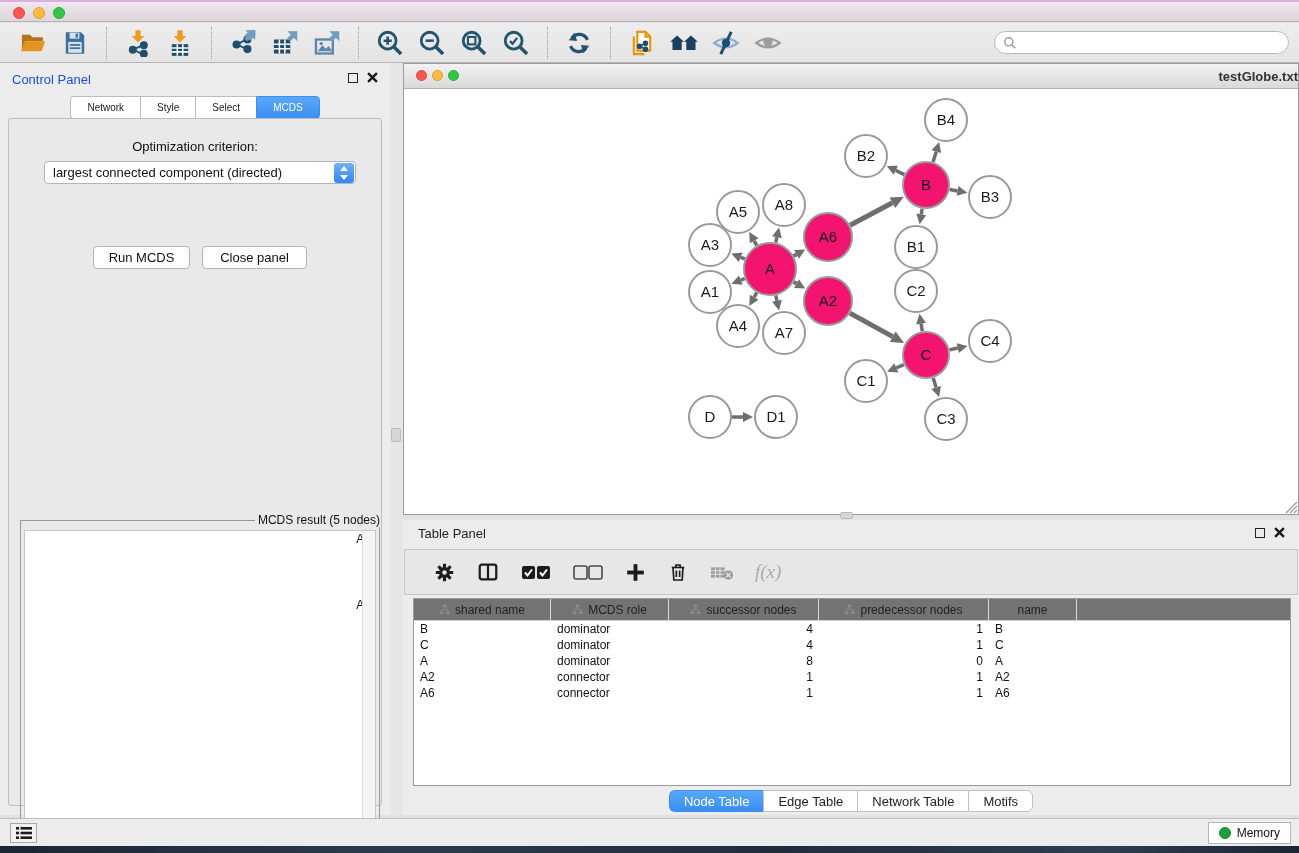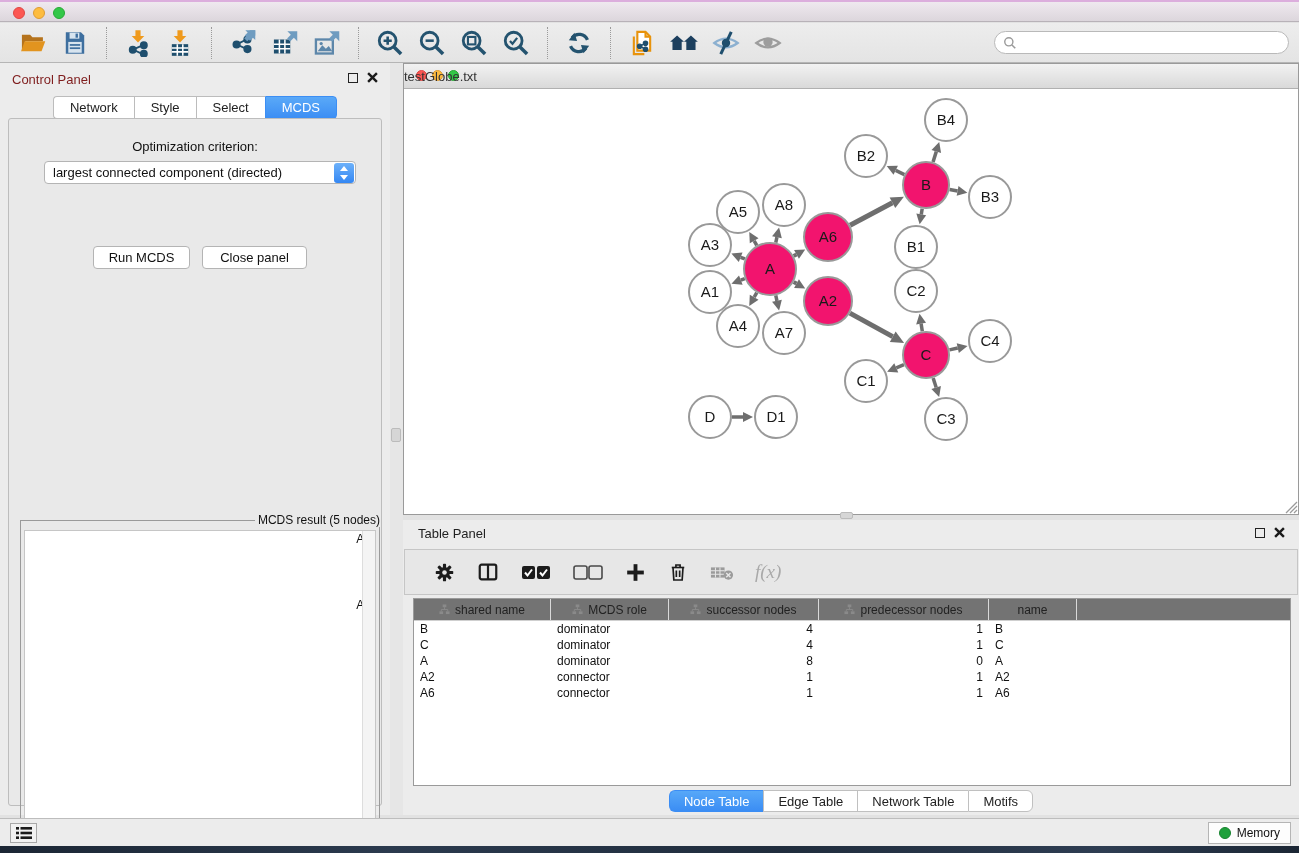--- a/index.html
+++ b/index.html
@@ -17,25 +17,25 @@
   
   #toolbar { position:absolute; left:0; top:23px; width:1299px; height:40px;
     background:linear-gradient(#ededed,#e4e4e4); border-bottom:1px solid #b5b5b5; display:flex; align-items:center; padding-left:12px; }
   .tb-icon { width:30px; height:30px; margin:0 6px; display:flex; align-items:center; justify-content:center; }
   .tb-sep { width:1px; height:32px; border-left:1px dotted #9a9a9a; margin:0 10px; }
   #search-box { position:absolute; right:10px; top:8px; width:295px; height:23px; background:#fff; border:1px solid #b9b9b9; border-radius:12px; display:flex; align-items:center; padding-left:8px; }
   #search-box input { border:none; outline:none; flex:1; font-size:12px; background:transparent; margin-left:5px; font-family:"Liberation Sans",sans-serif; }
 
   
   #control-panel { position:absolute; left:0; top:63px; width:390px; height:752px; background:#ececec; }
-  #cp-header { position:absolute; left:12px; top:9px; font-size:13px; color:#7f1d1d; }
+  #cp-header { position:absolute; left:12px; top:9px; font-size:13px; color:#1d4ed8; }
   .win-btns { position:absolute; top:9px; display:flex; gap:9px; align-items:center; }
   .float-btn { width:10px; height:10px; border:1.6px solid #222; background:transparent; }
   #cp-tabs { position:absolute; left:0; top:33px; width:100%; display:flex; justify-content:center; }
-  .seg-tab { height:23px; padding:0 16px; background:#fff; border:1px solid #bcbcbc; border-right:none; font-size:13px; color:#222; display:flex; align-items:center; }
+  .seg-tab { height:23px; padding:0 16px; background:#fff; border:1px solid #bcbcbc; border-right:none; font-size:10px; color:#222; display:flex; align-items:center; }
   .seg-tab:first-child { border-radius:4px 0 0 4px; }
   .seg-tab:last-child  { border-radius:0 4px 4px 0; border-right:1px solid #bcbcbc; }
   .seg-tab.active { background:linear-gradient(#5aa9f8,#3c8ef4); color:#fff; border-color:#3c8ef4; }
   #cp-body { position:absolute; left:8px; top:55px; width:374px; height:688px; background:#e9e9e9; border:1px solid #bdbdbd; border-radius:3px; }
   #opt-label { position:absolute; left:0; right:0; top:20px; text-align:center; font-size:13px; color:#111; }
   #criterion-select { position:absolute; left:35px; top:42px; width:312px; height:23px; background:#fff; border:1px solid #b4b4b4; border-radius:4px; font-size:13px; color:#111; display:flex; align-items:center; padding-left:8px; }
   #criterion-stepper { position:absolute; right:1px; top:1px; width:20px; height:20px; border-radius:3px; background:linear-gradient(#6db1fa,#3487f3); }
   #criterion-stepper .up   { position:absolute; left:5.5px; top:3px;  width:0; height:0; border-left:4.5px solid transparent; border-right:4.5px solid transparent; border-bottom:5px solid #fff; }
   #criterion-stepper .down { position:absolute; left:5.5px; bottom:3px; width:0; height:0; border-left:4.5px solid transparent; border-right:4.5px solid transparent; border-top:5px solid #fff; }
   .cp-btn { position:absolute; top:127px; height:23px; background:#fff; border:1px solid #b4b4b4; border-radius:4px; font-size:13px; color:#111; display:flex; align-items:center; justify-content:center; }
@@ -46,21 +46,21 @@
   .result-item { padding:1px 4px; line-height:14.5px; }
 
   
   #vsplit { position:absolute; left:390px; top:63px; width:13px; height:752px; background:#e6e6e6; }
   #vsplit .handle { position:absolute; left:1px; top:365px; width:10px; height:14px; background:#d6d6d6; border:1px solid #bbb; border-radius:2px; }
   #hsplit-handle { position:absolute; left:840px; top:512px; width:13px; height:7px; background:#d6d6d6; border:1px solid #bbb; border-radius:2px; }
 
   
   #net-window { position:absolute; left:403px; top:63px; width:896px; height:452px; border:1px solid #9a9a9a; background:#fff; }
   #net-titlebar { position:absolute; left:0; top:0; right:0; height:25px; background:linear-gradient(#f2f2f2,#d9d9d9); border-bottom:1px solid #b0b0b0; }
-  #net-titlebar .title { position:absolute; left:0; right:0; top:5px; text-align:left; font-size:13px; color:#333; }
+  #net-titlebar .title { position:absolute; left:0; right:0; top:5px; text-align:right; font-size:13px; color:#333;font-weight:bold; }
   #net-canvas { position:absolute; left:1px; top:25px; width:892px; height:425px; background:#fff; }
   #net-grip { position:absolute; right:0; bottom:0; width:15px; height:15px; }
 
   
   #table-panel { position:absolute; left:403px; top:520px; width:896px; height:295px; background:#ececec; }
   #tp-header { position:absolute; left:15px; top:6px; font-size:13px; color:#222; }
   #tp-toolbar { position:absolute; left:1px; top:29px; width:894px; height:46px; background:#e7e7e7; border:1px solid #c6c6c6; display:flex; align-items:center; padding-left:18px; }
   .tp-icon { margin:0 11px; display:flex; align-items:center; }
   #fx-label { font-size:19px; font-style:italic; color:#a9a9a9; font-family:"Liberation Serif","DejaVu Serif",serif; margin-left:10px; }
   #data-table { position:absolute; left:10px; top:78px; width:878px; height:188px; background:#fff; border:1px solid #9a9a9a; overflow:hidden; }

